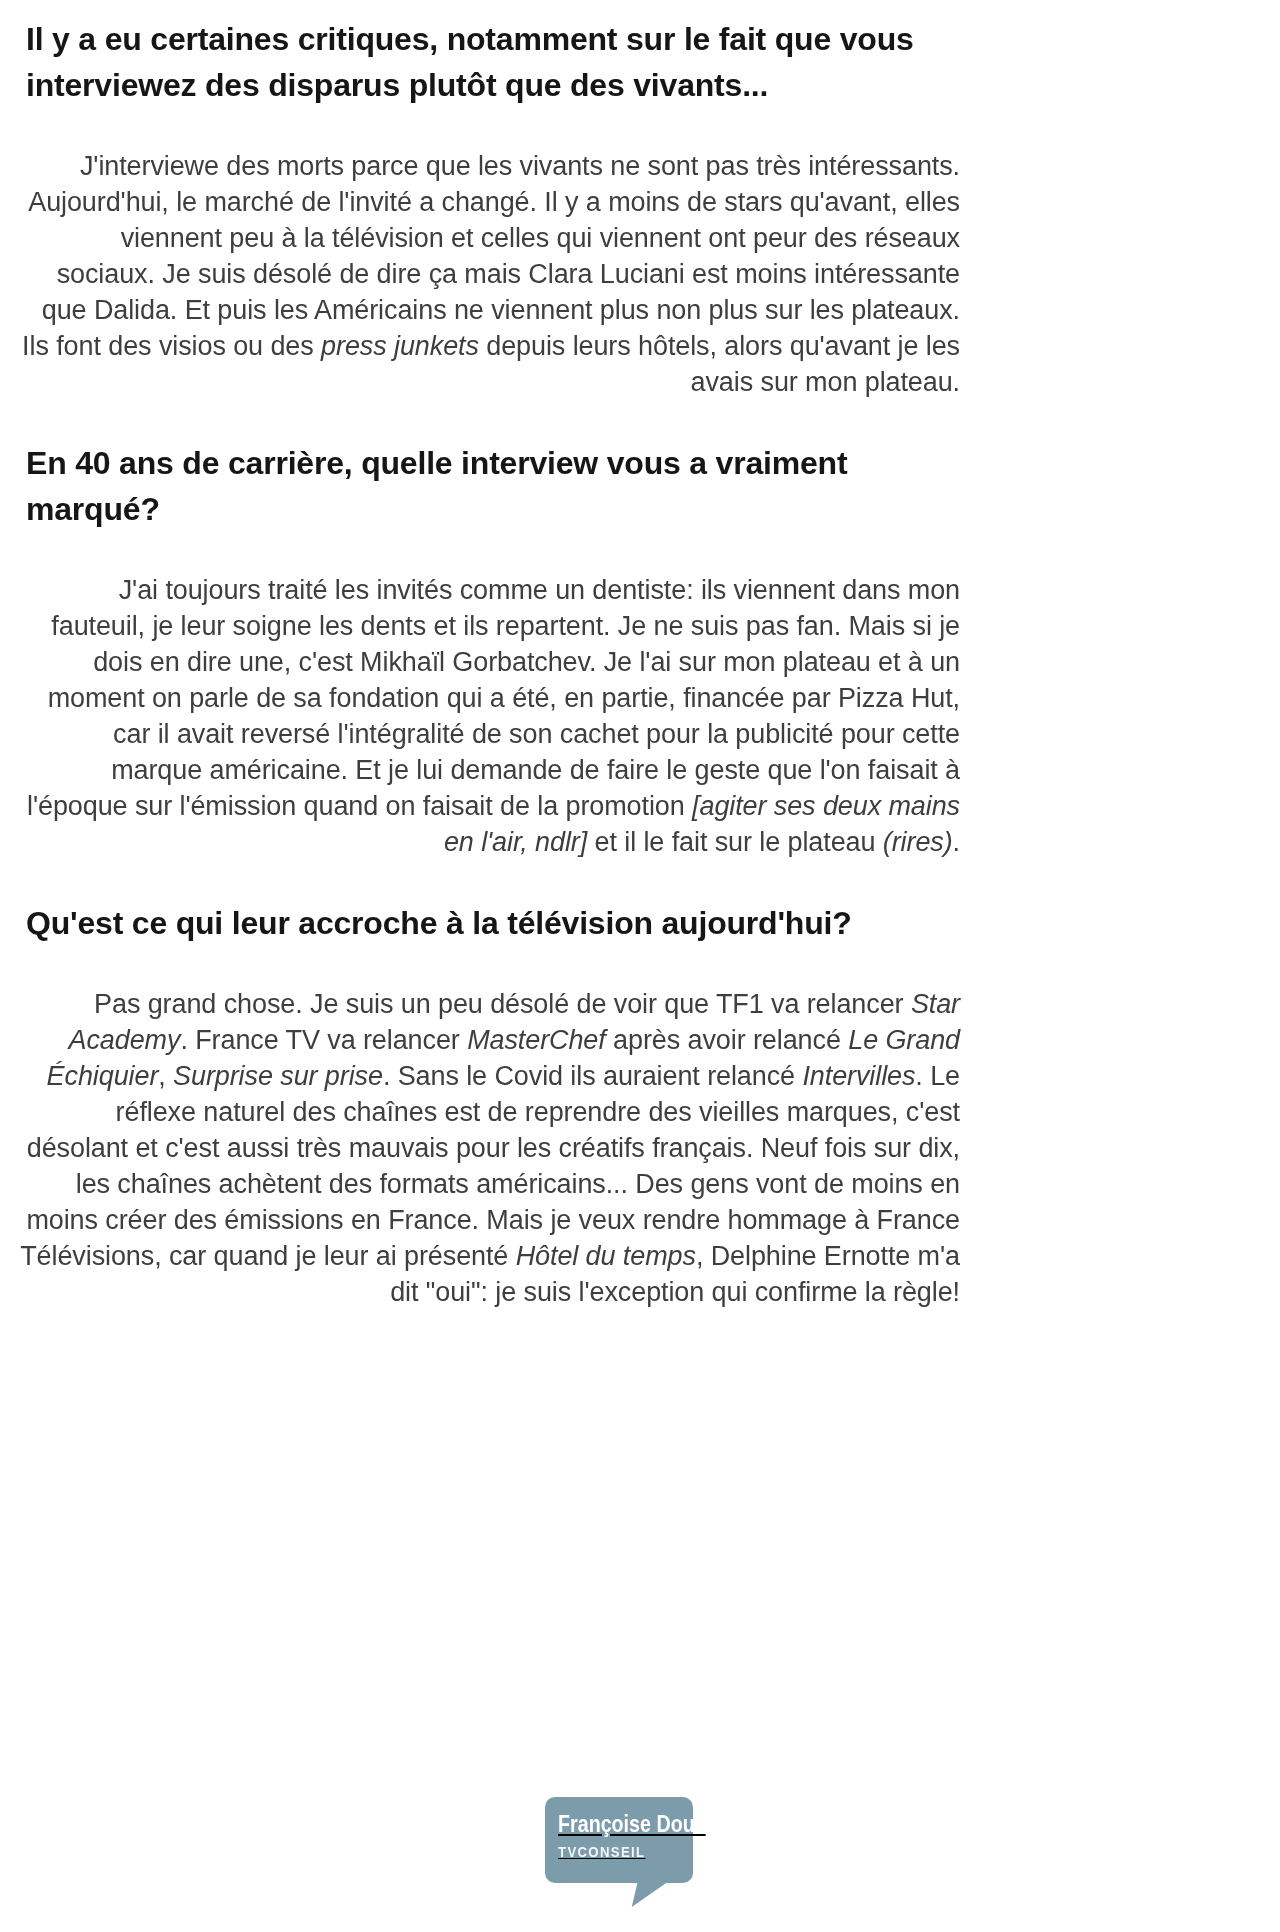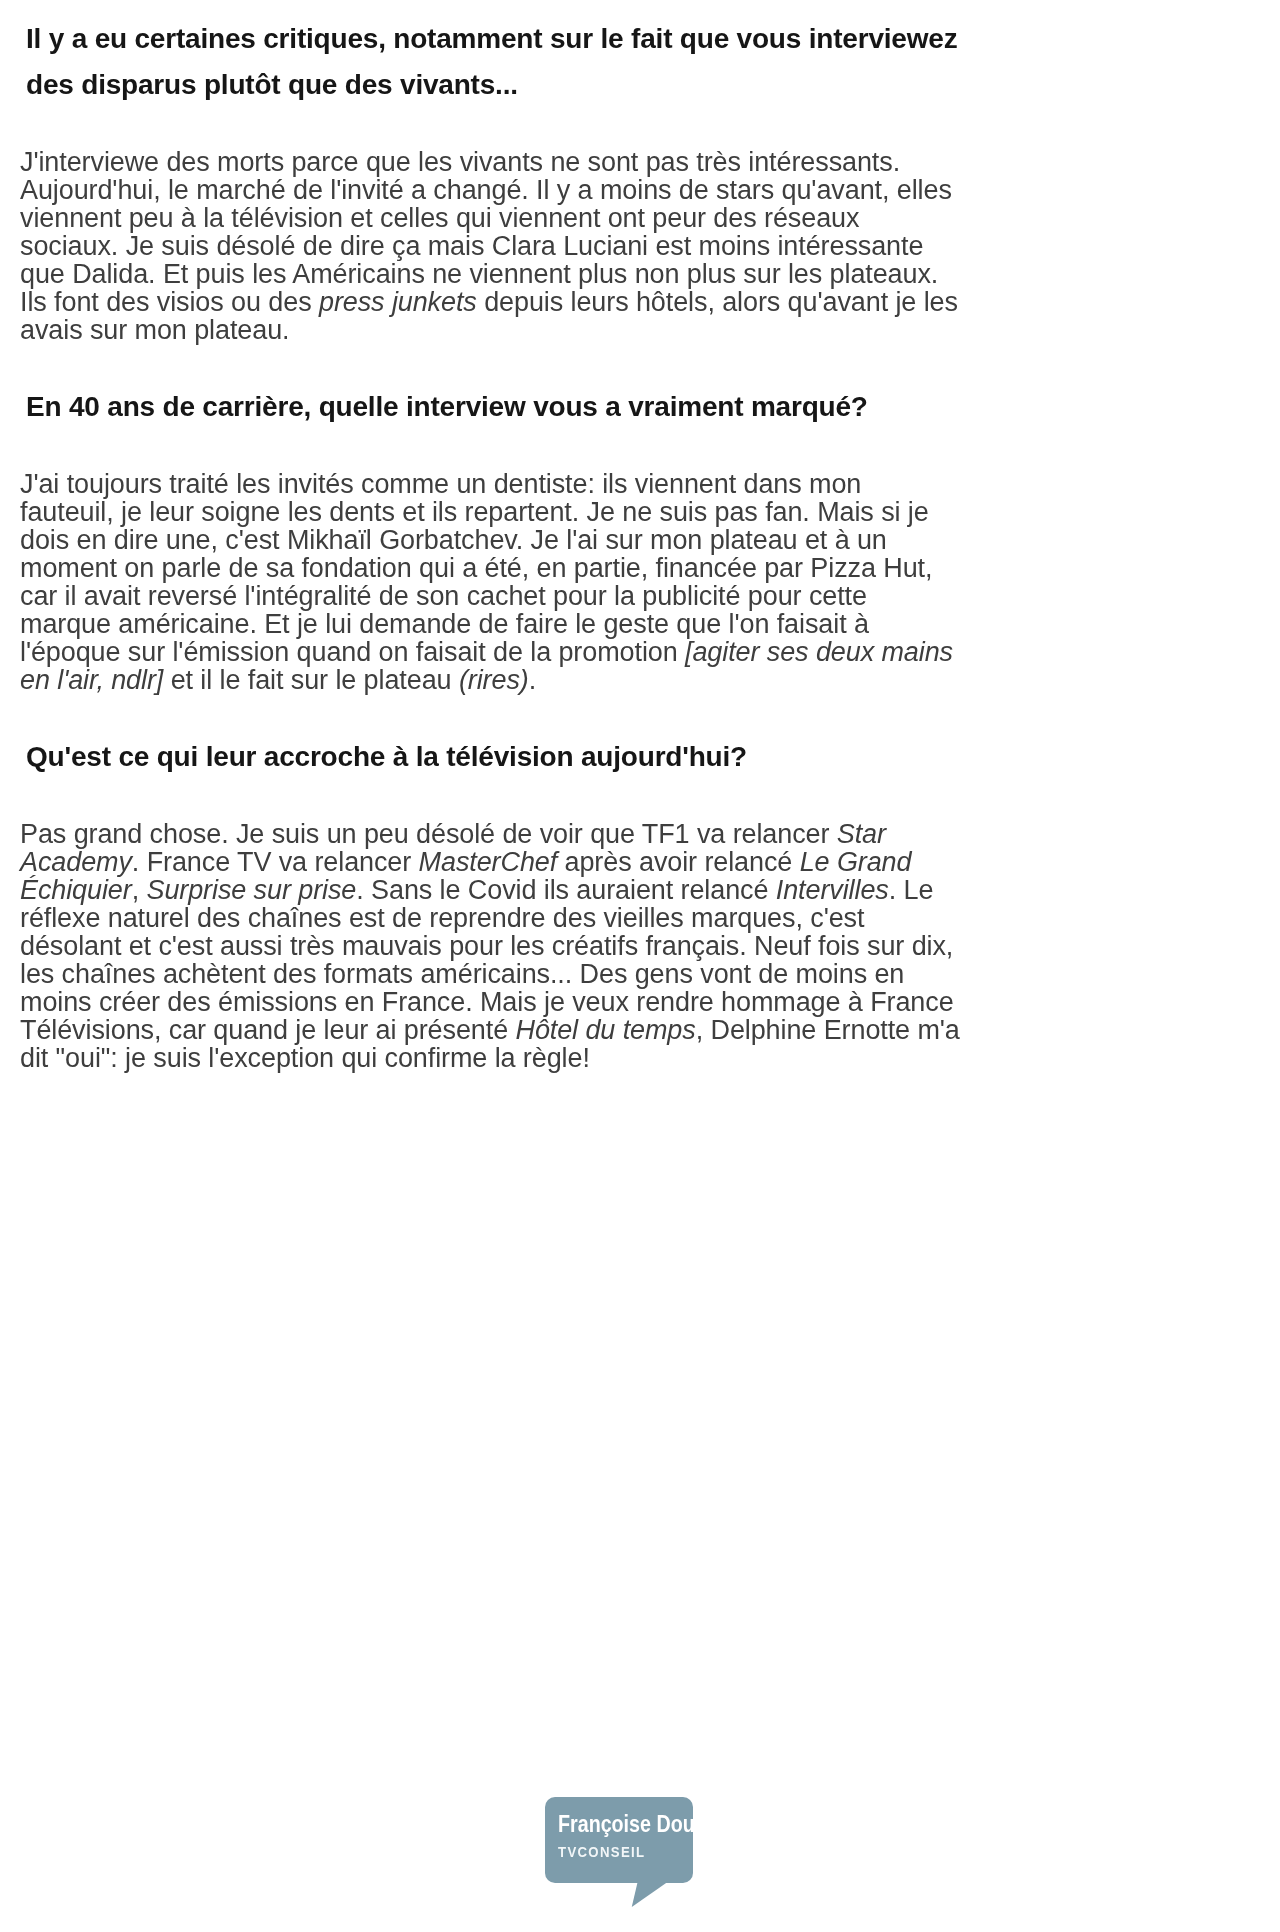--- a/index.html
+++ b/index.html
@@ -14,35 +14,36 @@
     font-family: "Liberation Sans", sans-serif;
     -webkit-font-smoothing: antialiased;
   }
   .article {
     position: absolute;
     left: 20px;
     top: 16px;
     width: 940px;
   }
   .question {
-    font-size: 28px;
+    font-size: 32px;
     font-weight: 700;
     line-height: 46px;
     color: #161616;
     margin: 0 0 40px 0;
     padding-left: 6px;
     letter-spacing: -0.2px;
   }
   .answer {
     font-size: 27px;
     font-weight: 400;
-    line-height: 28px;
+    line-height: 36px;
     color: #3e3e3e;
     margin: 0 0 40px 0;
     letter-spacing: -0.1px;
+    text-align: right;
   }
   .answer em {
     font-style: italic;
     color: inherit;
   }
   .logo {
     position: absolute;
     left: 545px;
     top: 1797px;
     width: 148px;
@@ -103,18 +104,18 @@
 
   <p class="answer"><span>J'ai toujours traité les invités comme un dentiste: ils viennent dans mon fauteuil, je leur soigne les dents et ils repartent. Je ne suis pas fan. Mais si je dois en dire une, c'est Mikhaïl Gorbatchev. Je l'ai sur mon plateau et à un moment on parle de sa fondation qui a été, en partie, financée par Pizza Hut, car il avait reversé l'intégralité de son cachet pour la publicité pour cette marque américaine. Et je lui demande de faire le geste que l'on faisait à l'époque sur l'émission quand on faisait de la promotion </span><em>[agiter ses deux mains en l'air, ndlr]</em><span> et il le fait sur le plateau </span><em>(rires)</em><span>.</span></p>
 
   <h2 class="question">Qu'est ce qui leur accroche à la télévision aujourd'hui?</h2>
 
   <p class="answer"><span>Pas grand chose. Je suis un peu désolé de voir que TF1 va relancer </span><em>Star Academy</em><span>. France TV va relancer </span><em>MasterChef</em><span> après avoir relancé </span><em>Le Grand Échiquier</em><span>, </span><em>Surprise sur prise</em><span>. Sans le Covid ils auraient relancé </span><em>Intervilles</em><span>. Le réflexe naturel des chaînes est de reprendre des vieilles marques, c'est désolant et c'est aussi très mauvais pour les créatifs français. Neuf fois sur dix, les chaînes achètent des formats américains... Des gens vont de moins en moins créer des émissions en France. Mais je veux rendre hommage à France Télévisions, car quand je leur ai présenté </span><em>Hôtel du temps</em><span>, Delphine Ernotte m'a dit "oui": je suis l'exception qui confirme la règle!</span></p>
 
 </div>
 
 <div class="logo">
-  <div class="logo-bubble" style="background-color: rgb(125, 156, 171);">
+  <div class="logo-bubble" style="background-color: rgb(125, 156, 171); text-decoration: underline;">
     <div class="logo-name">Françoise Doux</div>
     <div class="logo-tagline">TVCONSEIL</div>
   </div>
   <div class="logo-tail" style="background-color: rgb(125, 156, 171);"></div>
 </div>
 
 </body></html>

